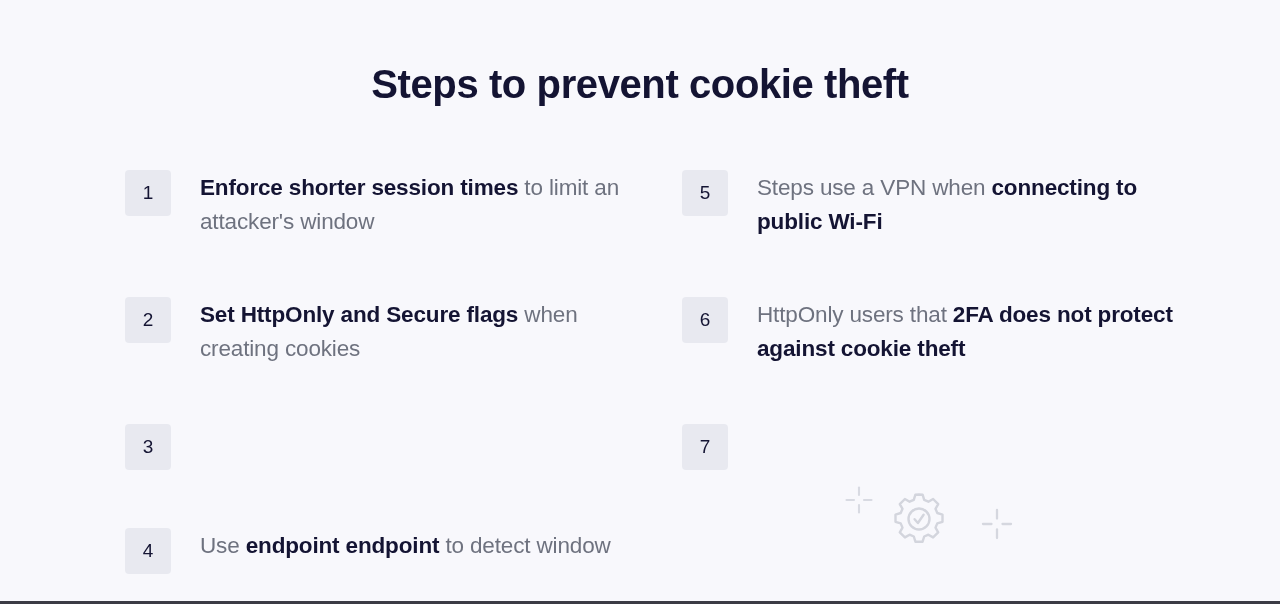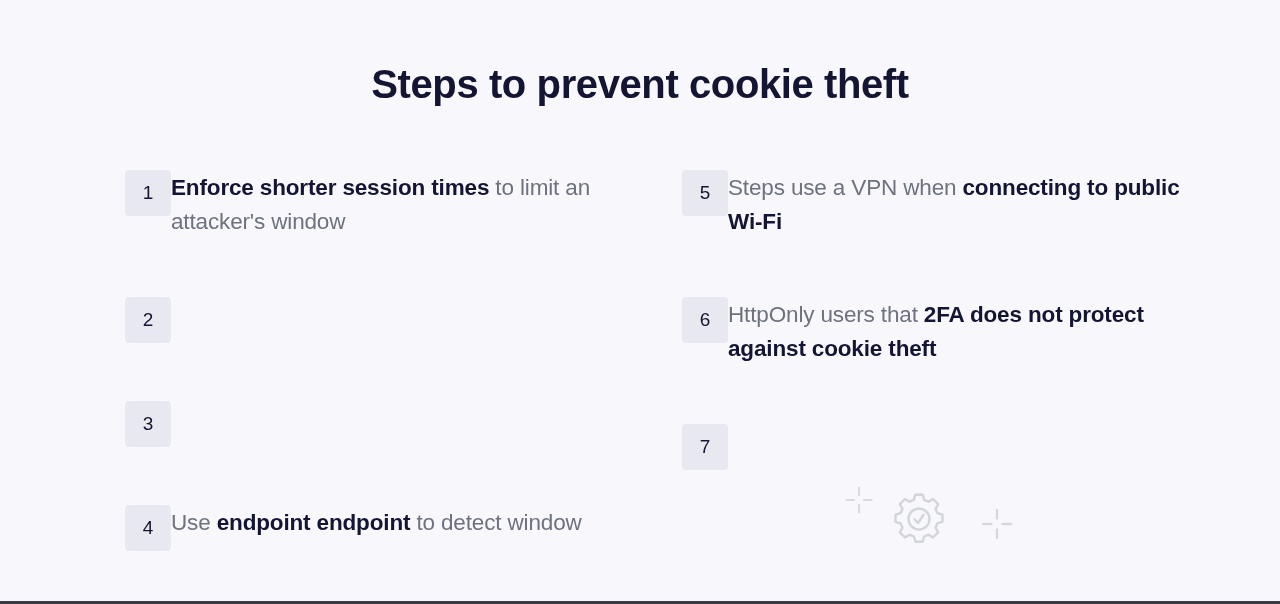--- a/index.html
+++ b/index.html
@@ -75,20 +75,21 @@
     color: #141433;
     font-size: 19px;
     font-weight: normal;
     display: flex;
     align-items: center;
     justify-content: center;
     line-height: 46px;
   }
 
   .step-text {
+    margin-left: 29px;
     font-size: 22.5px;
     line-height: 34px;
     color: #6e727f;
     letter-spacing: -0.15px;
     padding-top: 1px;
   }
 
   .step-text b {
     color: #141433;
     font-weight: bold;
@@ -141,20 +142,21 @@
   <div class="page-title">Steps to prevent cookie theft</div>
 
   <div class="columns">
     <div class="column column-left" id="column-left">
         <div class="step-row">
           <div class="step-badge">1</div>
           <div class="step-text"><b>Enforce shorter session times</b><span> to limit an attacker's window</span></div>
         </div>
         <div class="step-row">
           <div class="step-badge">2</div>
+          <div class="step-text"><b>Set HttpOnly and Secure flags</b><span> when creating cookies</span></div>
         </div>
         <div class="step-row">
           <div class="step-badge">3</div>
         </div>
         <div class="step-row">
           <div class="step-badge">4</div>
           <div class="step-text"><span>Use </span><b>endpoint endpoint</b><span> to detect window</span></div>
         </div>
       </div>
     <div class="column column-right" id="column-right">

